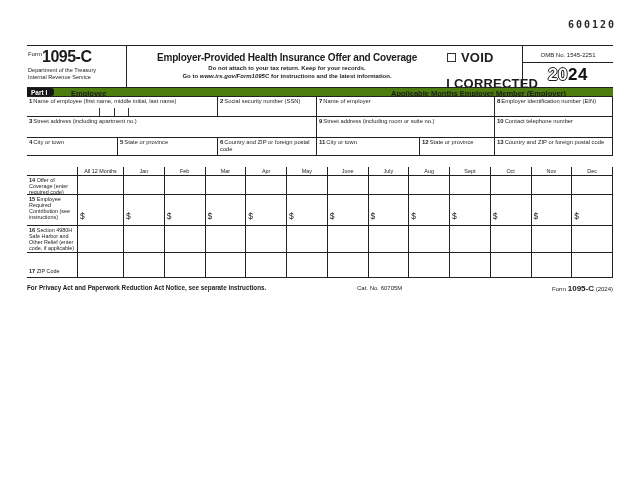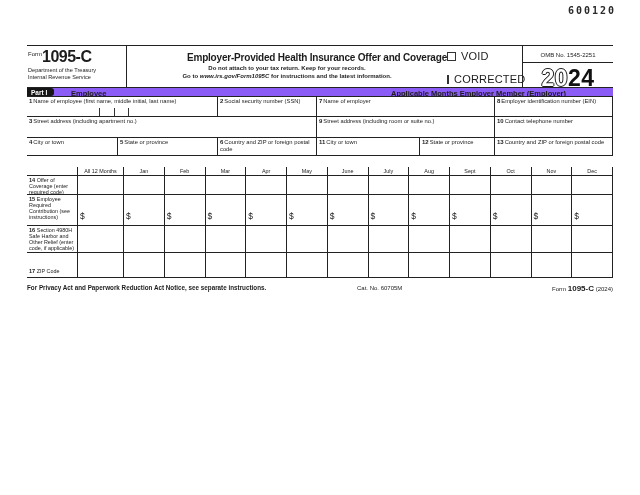--- a/index.html
+++ b/index.html
@@ -4,43 +4,43 @@
 <style>
   * { margin:0; padding:0; box-sizing:border-box; }
   html,body { background:#e8e8e8; }
   .page {
     position:relative; width:640px; height:495px; background:#fff;
     font-family:"Liberation Sans","DejaVu Sans",sans-serif; color:#1c1c1c;
     overflow:hidden;
   }
   .abs { position:absolute; }
   
-  .print-code { top:5px; right:24px; font-family:"DejaVu Sans Mono",monospace;
+  .print-code { top:19px; right:24px; font-family:"DejaVu Sans Mono",monospace;
     font-size:10px; font-weight:bold; letter-spacing:2px; color:#2a2a2a; }
   
   .header { left:27px; top:45px; width:586px; height:42px; border-top:1.4px solid #222; display:flex; }
   .h-left { width:100px; border-right:1px solid #222; padding:2px 3px 0 1px; }
   .form-word { font-size:6px; vertical-align:6px; }
   .form-num-big { font-size:16px; font-weight:bold; letter-spacing:-0.5px; }
   .agency { font-size:5.6px; line-height:1.25; margin-top:1px; }
   .h-center { width:320px; text-align:center; padding-top:6px; }
-  .title { font-size:10px; font-weight:bold; letter-spacing:-0.2px;text-align:right; }
+  .title { font-size:10px; font-weight:bold; letter-spacing:-0.2px; }
   .sub { font-size:6px; font-weight:bold; margin-top:2px; }
   .sub i { font-style:italic; }
   .h-void { width:75px; padding-top:4px; }
   .cbrow { display:flex; align-items:center; gap:5px; margin-bottom:11px; }
   .cb { width:9px; height:9px; border:1px solid #333; background:#fff; }
-  .cblab { font-size:11px; letter-spacing:0.2px; }
+  .cblab { font-size:13px; letter-spacing:0.2px;font-weight:bold; }
   .h-omb { width:91px; border-left:1px solid #222; text-align:center; }
   .omb-no { font-size:6px; padding:6px 0 4px; border-bottom:1px solid #222; }
-  .year { font-size:23px; font-weight:bold; padding-top:2px; letter-spacing:0.5px; }
+  .year { font-size:17px; font-weight:bold; padding-top:2px; letter-spacing:0.5px; }
   .y20 { color:#fff; text-shadow:-1px 0 0 #1c1c1c,1px 0 0 #1c1c1c,0 -1px 0 #1c1c1c,0 1px 0 #1c1c1c; }
   .y24 { color:#111; }
   
-  .partbar { left:27px; width:586px; border-top:1px solid #222; border-bottom:1px solid #222; background:#8b5cf6; }
+  .partbar { left:27px; width:586px; border-top:1px solid #222; border-bottom:1px solid #222; background:#4d7c0f; }
   .bar1 { top:87px; height:10px; }
   .bar2 { top:156px; height:11px; }
   .ptab { position:absolute; left:0; top:0; bottom:0; background:#161616; color:#fff;
     font-weight:bold; font-size:6.5px; padding:1px 7px 0 4px; border-radius:0 3px 3px 0; }
   .ptitle { position:absolute; left:44px; top:1px; font-weight:bold; font-size:7.5px; }
   .aletitle { position:absolute; left:290px; width:323px; top:1px; text-align:center; font-weight:bold; font-size:7.5px; }
   .bar2 .sect { position:absolute; top:0; bottom:0; padding-top:1px; }
   .sect-age { left:243px; width:154px; border-left:1px solid #222; text-align:center; font-weight:bold; font-size:7px; }
   .sect-plan { left:397px; width:216px; border-left:1px solid #222; padding-left:5px; font-size:6.4px; }
   .sect-plan b { font-size:7px; }

